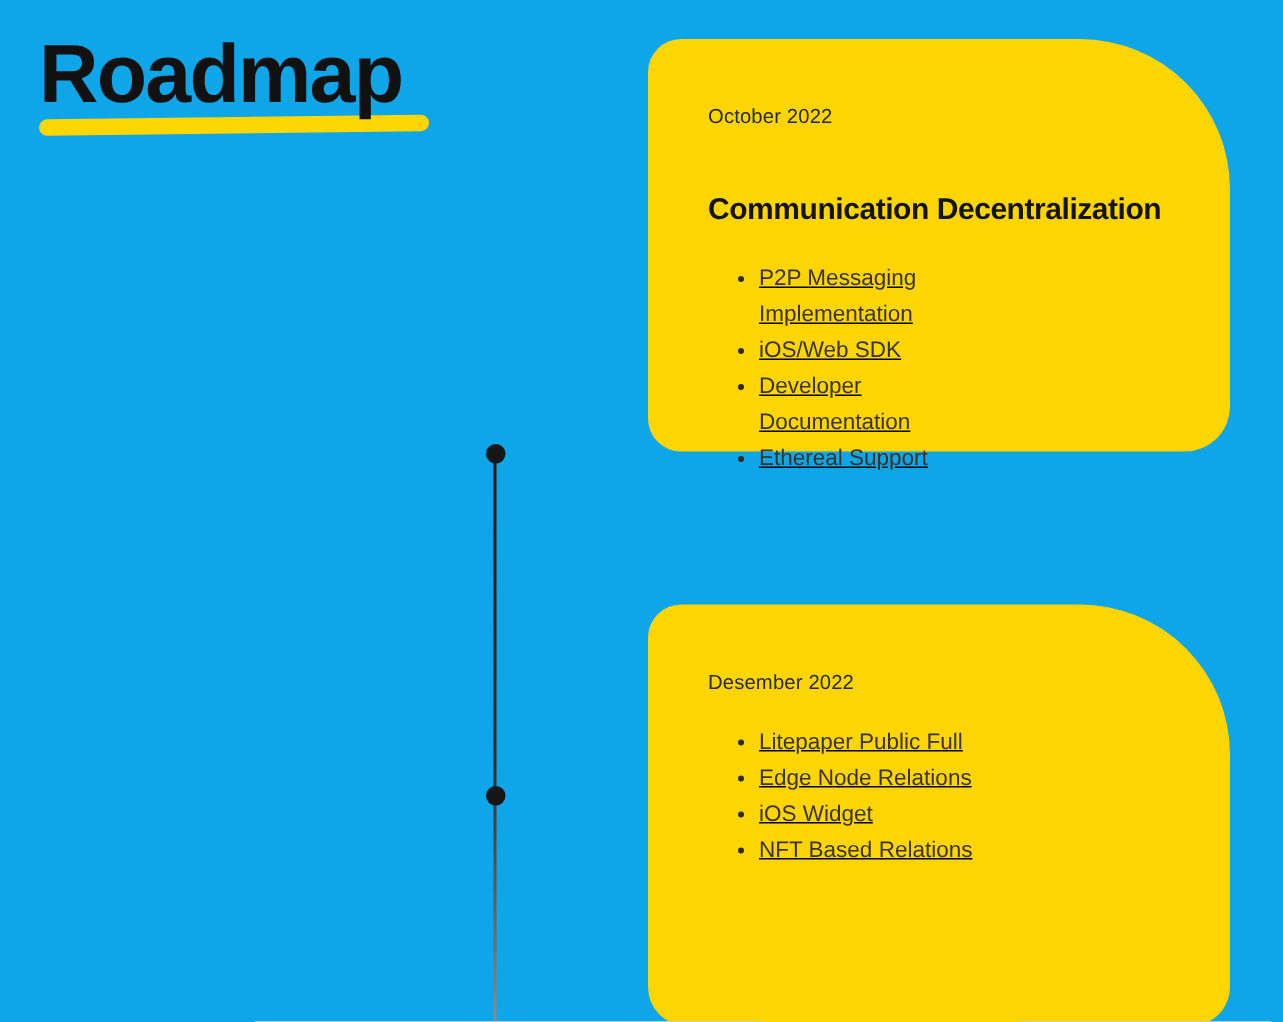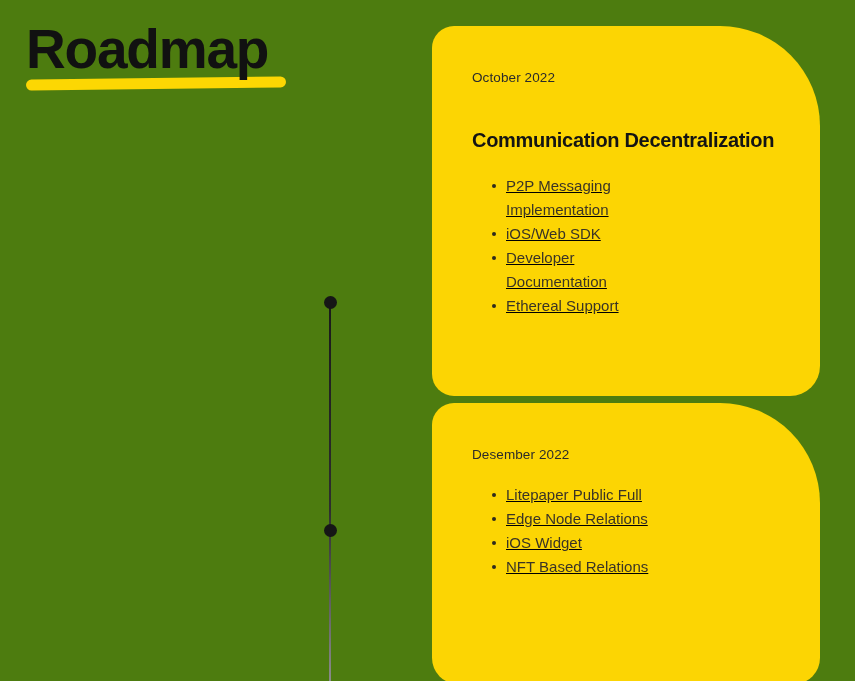--- a/index.html
+++ b/index.html
@@ -2,21 +2,21 @@
 <html><head>
 <meta charset="utf-8">
 <style>
   * { margin:0; padding:0; box-sizing:border-box; }
   html, body {
     width:855px; height:681px;
     background:#ffffff;
     font-family:"Liberation Sans", sans-serif;
     overflow:hidden;
   }
-  .page { position:relative; width:855px; height:681px; background:#4d7c0f; }
+  .page { position:relative; width:855px; height:681px; background:#0ea5e9; }
 
   
   .title-wrap {
     position:absolute; left:26px; top:22px;
     display:inline-block;
   }
   .title-underline {
     position:absolute;
     left:0px; top:56px;
     width:260px; height:11px;
@@ -56,21 +56,21 @@
 
   
   .card {
     position:absolute;
     left:432px;
     width:388px;
     background:#FCD503;
     padding:44px 40px 0 40px;
   }
   .card-1 {
-    top:26px; height:370px;
+    top:26px; height:275px;
     border-radius:22px 100px 30px 22px;
   }
   .card-2 {
     top:403px; height:281px;
     border-radius:22px 100px 26px 26px;
   }
   .card-date {
     font-size:13.5px;
     font-weight:normal;
     color:#2b2b2b;

